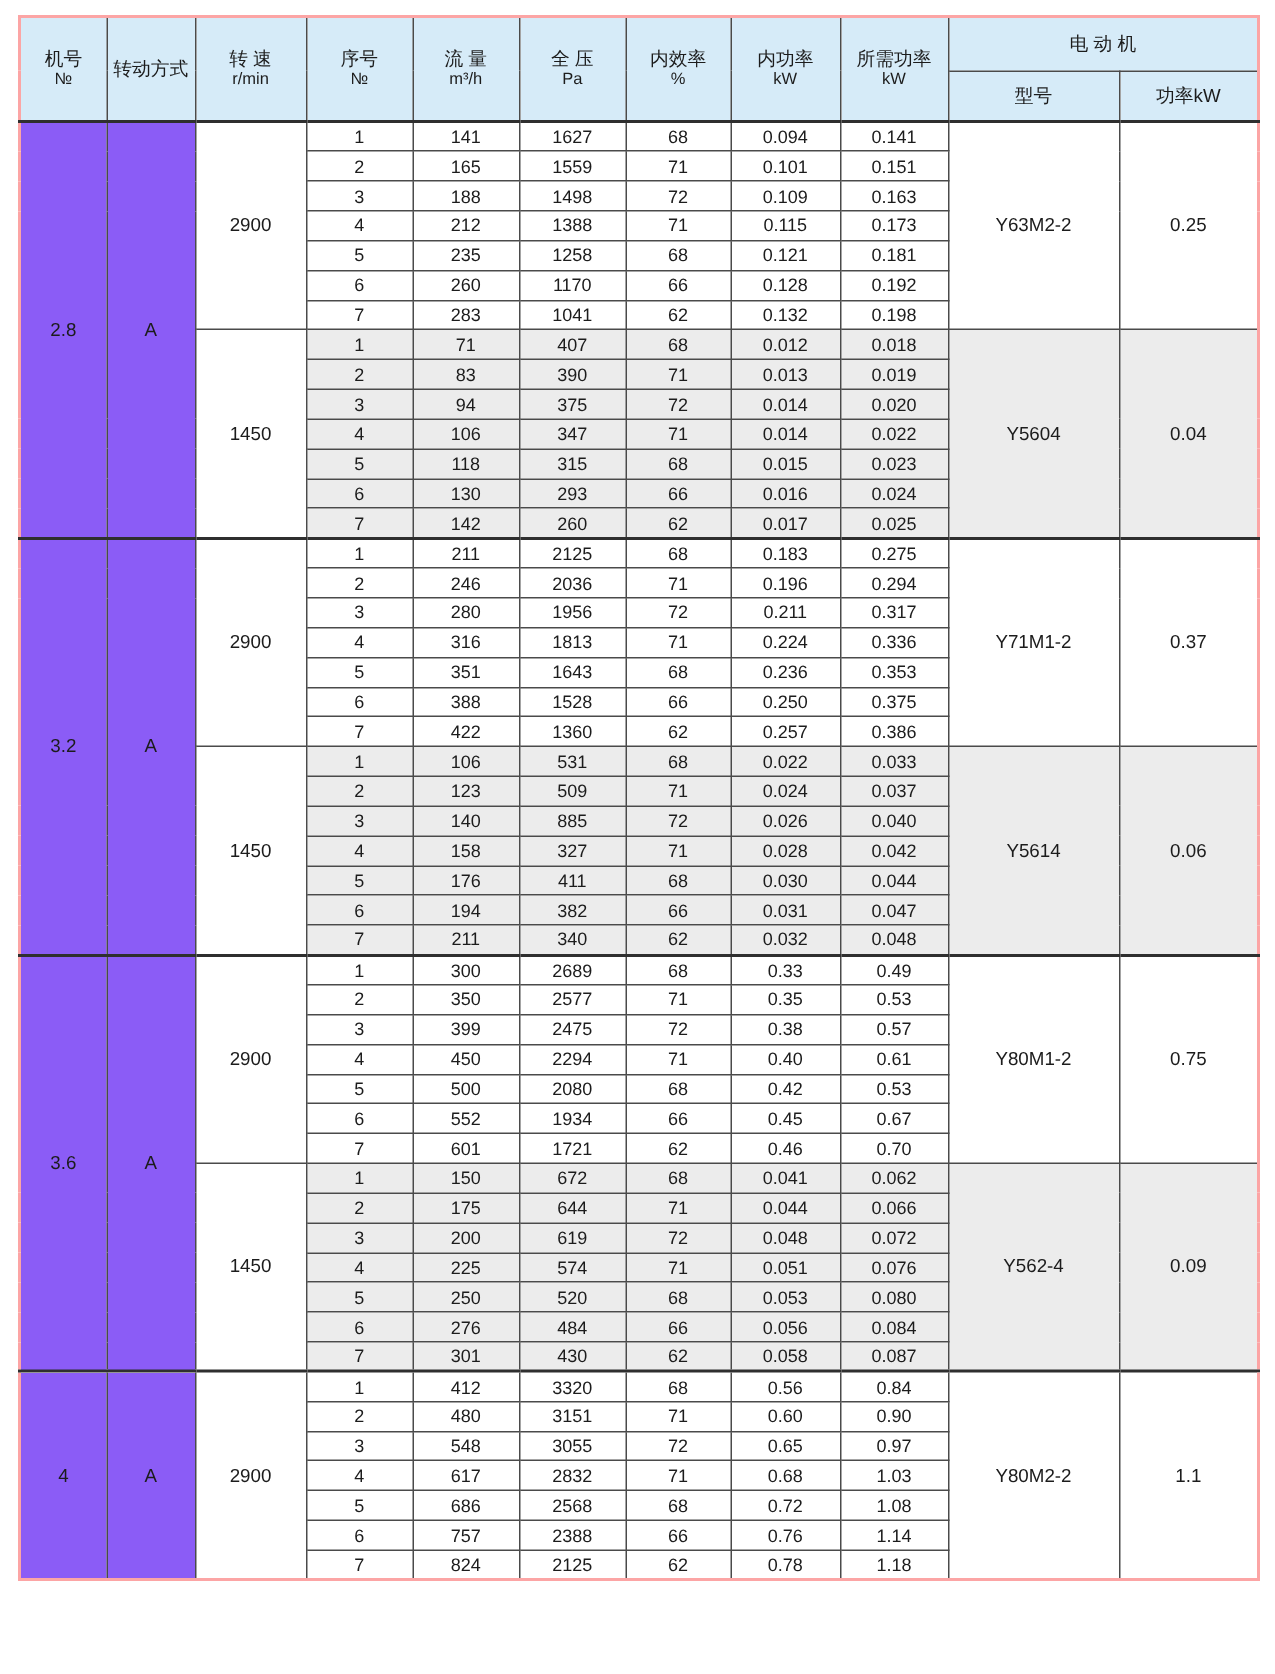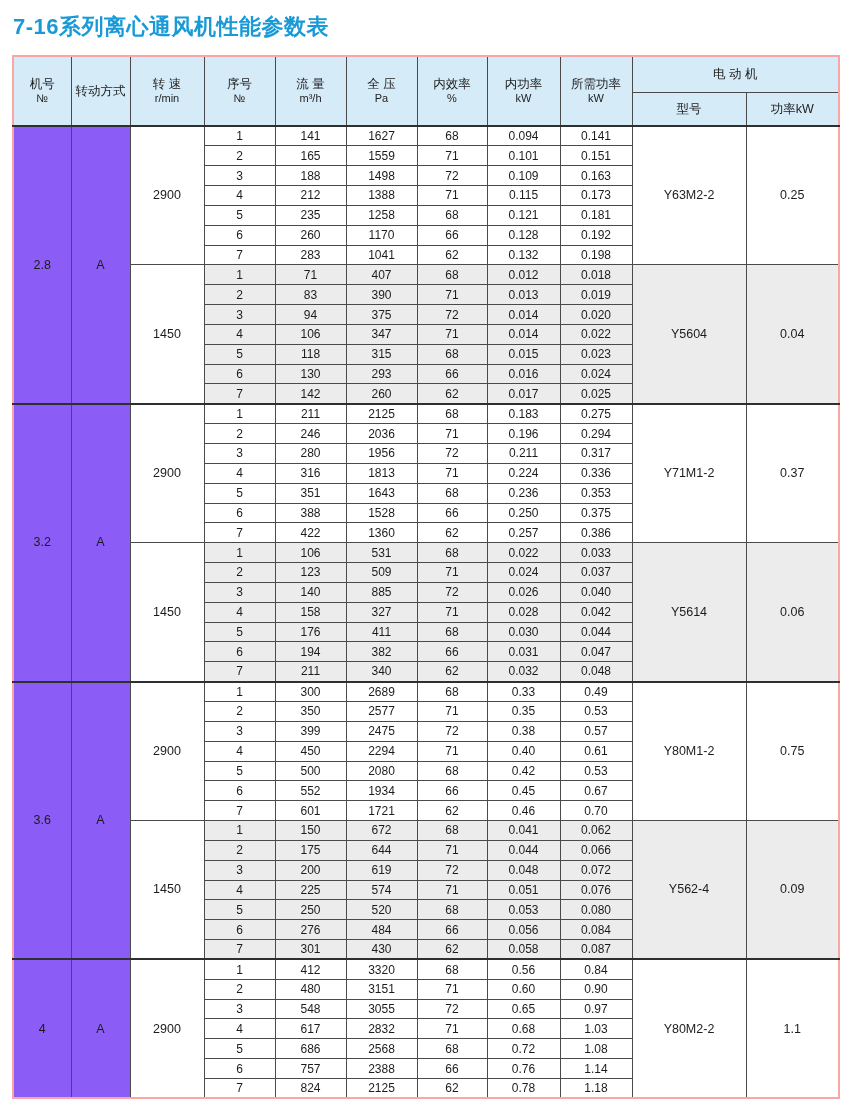--- a/index.html
+++ b/index.html
@@ -47,21 +47,20 @@
   .perf tbody td.speed { background: #ffffff; font-size: 12.5px; margin-left: 20px; }
   .perf tbody td.motor { font-size: 12.5px; text-align: center; }
   .perf tbody tr.shaded td { background: #ececec; }
   .perf tbody tr.shaded td.speed { background: #ffffff; }
   .perf tbody tr.gstart td { border-top: 2px solid #2f2f2f; }
 </style>
 </head>
 <body>
 
 <div class="page">
-  <div class="title">7-16系列离心通风机性能参数表</div>
 
   <table class="perf">
     <colgroup>
       <col style="width:58px">
         <col style="width:59px">
         <col style="width:74px">
       <col style="width:71px">
         <col style="width:71px">
         <col style="width:71px">
       <col style="width:70px">

